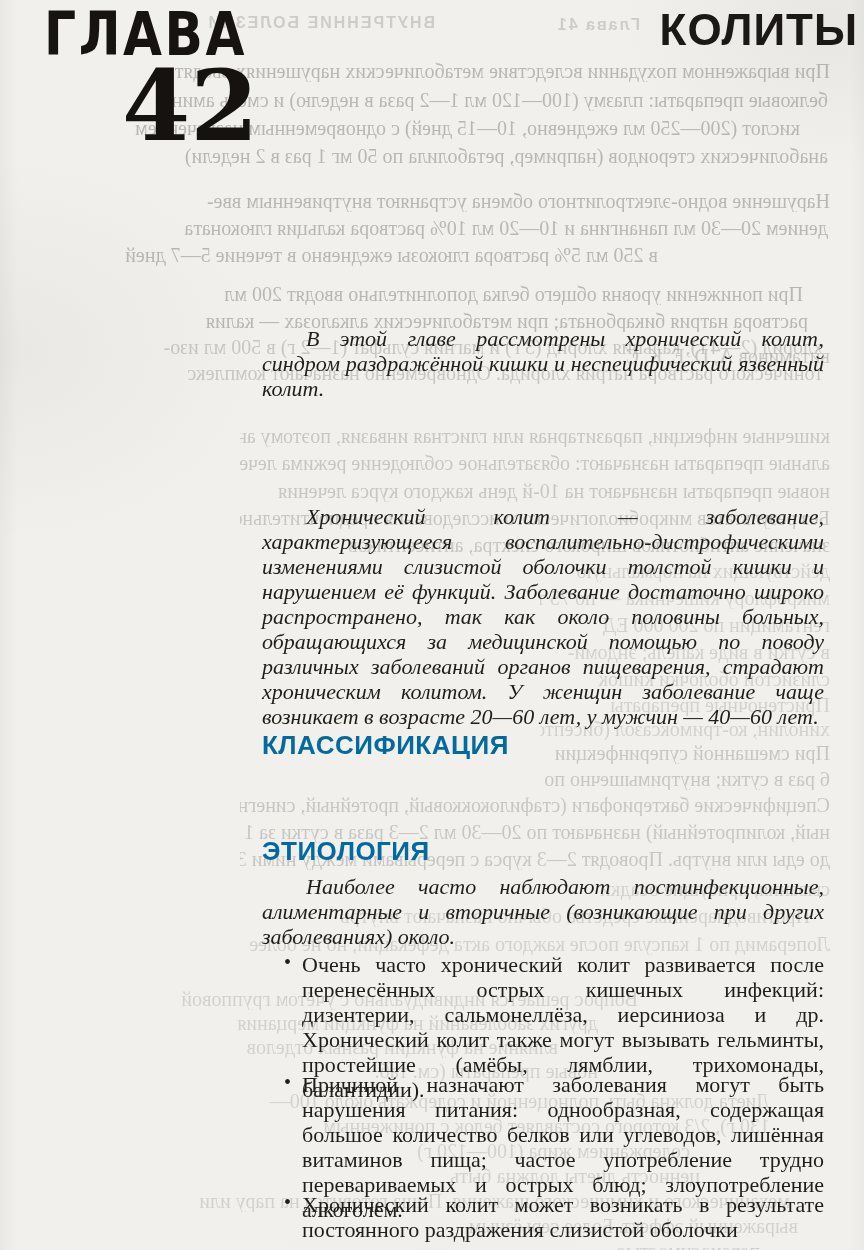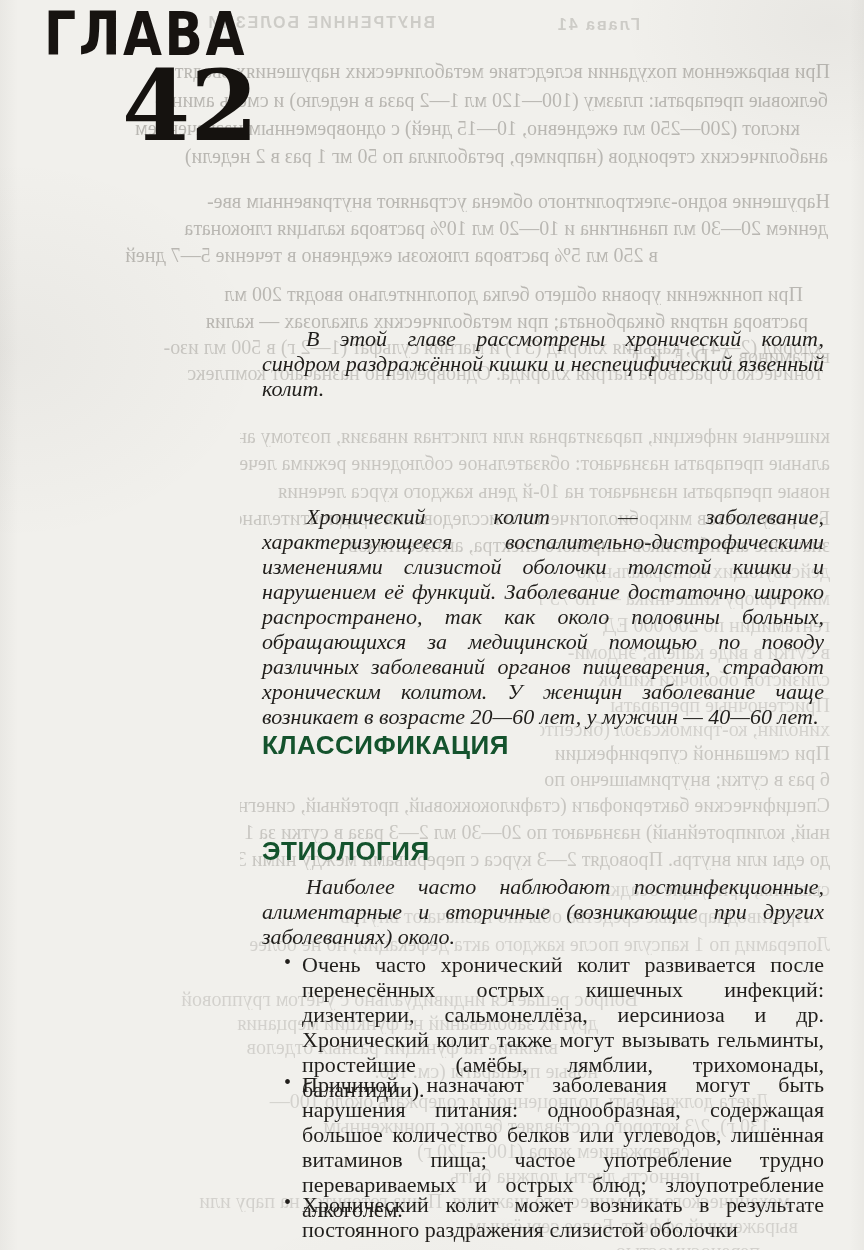--- a/index.html
+++ b/index.html
@@ -74,21 +74,21 @@
     position:absolute;left:262px;width:562px;
     text-align:center;
     font-family:"Liberation Sans", sans-serif;
     font-weight:bold;font-size:30px;line-height:34px;
     letter-spacing:0.5px;color:#191613;
   }
   .h-left{
     position:absolute;left:262px;width:562px;
     font-family:"Liberation Sans", sans-serif;
     font-weight:bold;font-size:26px;line-height:30px;
-    letter-spacing:0.5px;color:#14532d;
+    letter-spacing:0.5px;color:#0369a1;
   }
   .bullet{
     position:absolute;left:262px;width:562px;
     padding-left:40px;box-sizing:border-box;
     font-size:22px;line-height:25px;
     text-align:justify;color:#201e1b;
   }
   .bullet .mark{
     position:absolute;left:22px;top:-2px;
     font-size:20px;
@@ -143,20 +143,21 @@
     <div class="bl f" style="top:1115px;left:70px;width:700px">130 г), 2/3 которого составляет белок с пониженным</div>
     <div class="bl f" style="top:1140px;left:90px;width:600px">содержанием жира (100—120 г)</div>
     <div class="bl f" style="top:1165px;left:80px;width:620px">ценность диеты должна быть</div>
     <div class="bl f" style="top:1190px;left:70px;width:720px">механического и химического щажения. Пища готовится на пару или</div>
     <div class="bl f" style="top:1215px;left:38px;width:760px">выраженный эффект. Более серьёзным</div>
     <div class="bl f" style="top:1240px;left:60px;width:700px">переносимостью</div>
   </div>
 
   <div class="chapter-word">ГЛАВА</div>
   <div class="chapter-number">42</div>
+  <div class="page-title">КОЛИТЫ</div>
 
   <div class="body-text indent" style="top:326px">В этой главе рассмотрены хронический колит, синдром раздражённой кишки и неспецифический язвенный колит.</div>
 
   <div class="body-text indent" style="top:504px">Хронический колит — заболевание, характеризующееся воспалительно-дистрофическими изменениями слизистой оболочки толстой кишки и нарушением её функций. Заболевание достаточно широко распространено, так как около половины больных, обращающихся за медицинской помощью по поводу различных заболеваний органов пищеварения, страдают хроническим колитом. У женщин заболевание чаще возникает в возрасте 20—60 лет, у мужчин — 40—60 лет.</div>
 
   <div class="h-left" style="top:730px">КЛАССИФИКАЦИЯ</div>
 
   <div class="h-left" style="top:836px">ЭТИОЛОГИЯ</div>
   <div class="body-text indent" style="top:874px">Наиболее часто наблюдают постинфекционные, алиментарные и вторичные (возникающие при других заболеваниях) около.</div>
 

